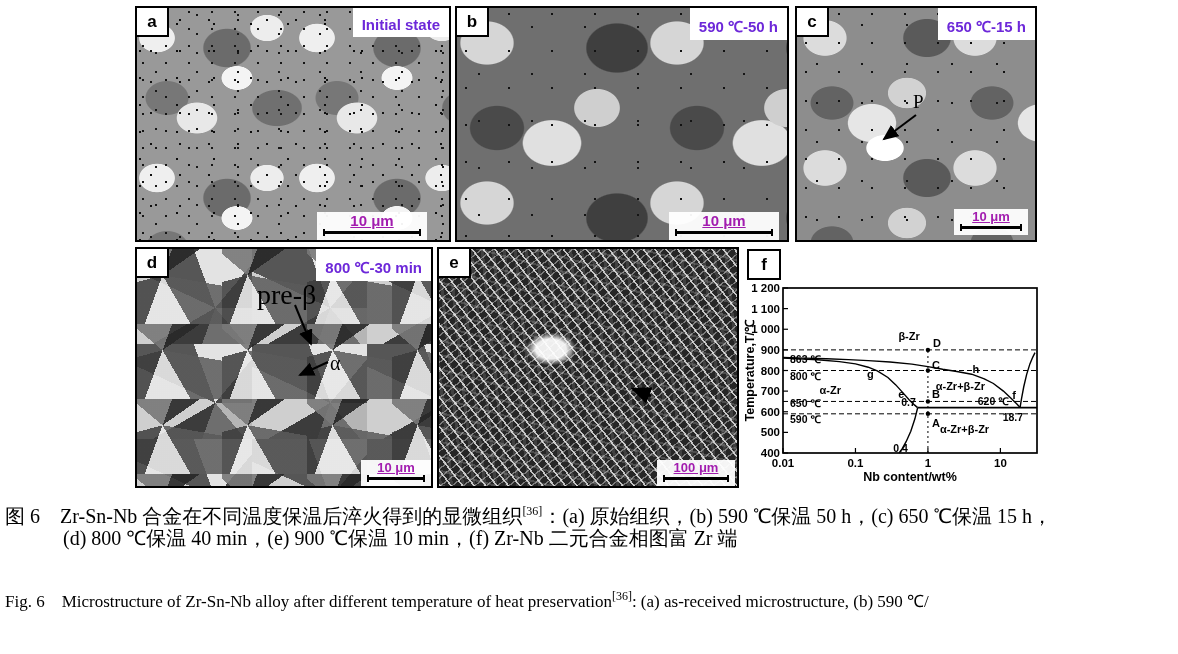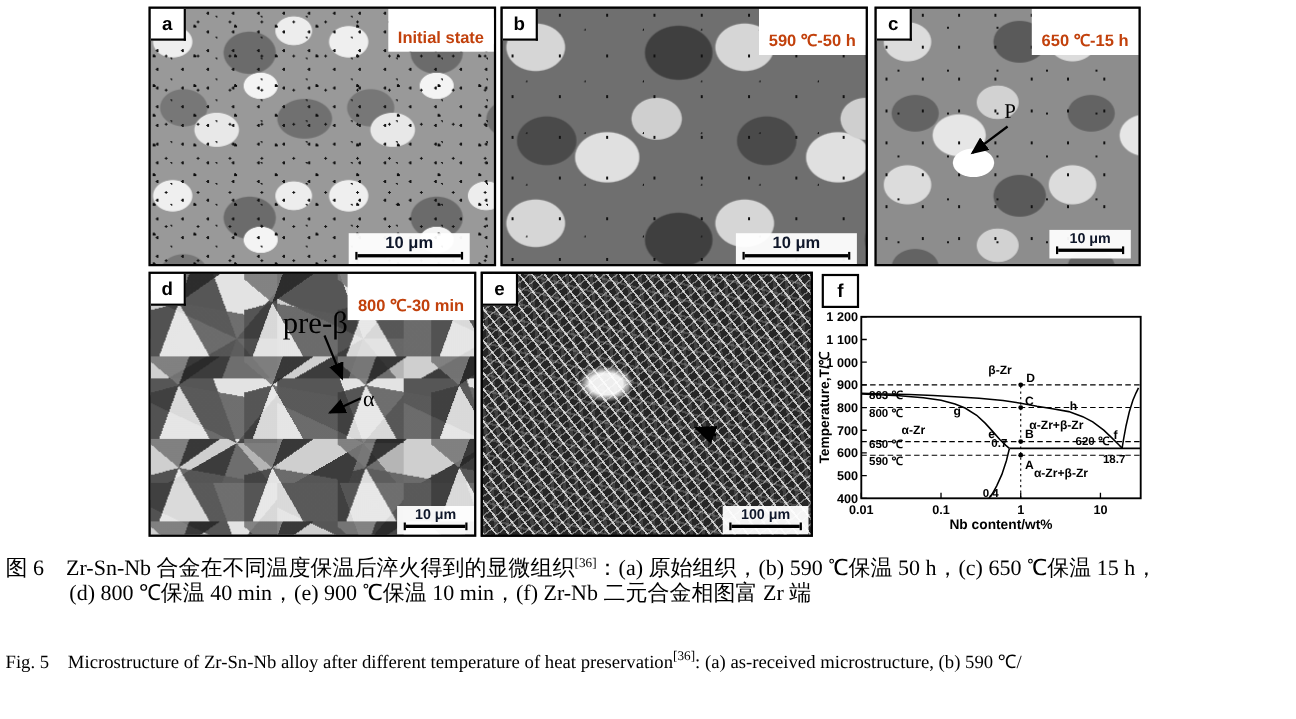--- a/index.html
+++ b/index.html
@@ -3,25 +3,25 @@
 <meta charset="utf-8">
 <style>
   html,body{margin:0;padding:0;background:#fff;}
   #canvas{position:relative;width:1178px;height:654px;background:#fff;overflow:hidden;
           font-family:"Liberation Sans",sans-serif;}
   .panel{position:absolute;border:2px solid #000;box-sizing:border-box;overflow:hidden;}
   .letterbox{position:absolute;left:0;top:0;width:30px;height:27px;background:#fff;
              border-right:2px solid #000;border-bottom:2px solid #000;z-index:5;
              display:flex;align-items:center;justify-content:center;
              font:bold 17px "Liberation Sans",sans-serif;color:#000;}
-  .condbox{position:absolute;top:0;right:0;background:#fff;padding:18px 9px 4px;z-index:5;
-           font:bold 15px "Liberation Sans",sans-serif;color:#c2410c;white-space:pre;}
+  .condbox{position:absolute;top:0;right:0;background:#fff;padding:8px 9px 4px;z-index:5;
+           font:bold 15px "Liberation Sans",sans-serif;color:#6d28d9;white-space:pre;}
   .scalebar{position:absolute;background:rgba(255,255,255,.95);z-index:5;text-align:center;
             padding:1px 6px 4px;}
-  .sbtext{font:bold 15px "Liberation Sans",sans-serif;color:#0f172a;line-height:16px;white-space:pre;}
+  .sbtext{font:bold 15px "Liberation Sans",sans-serif;color:#a21caf;line-height:16px;white-space:pre;text-decoration:underline;}
   .sb-sm .sbtext{font-size:13px;line-height:14px;}
   .sbline{height:7px;border-left:2px solid #000;border-right:2px solid #000;position:relative;margin-top:0px;}
   .sbline::after{content:"";position:absolute;left:0;right:0;top:2px;border-top:3px solid #000;}
   .anno{position:absolute;z-index:6;color:#000;font-family:"Liberation Serif","DejaVu Serif",serif;}
   .arrow-svg{position:absolute;left:0;top:0;z-index:6;pointer-events:none;}
 
   
   .micro-a{background:
     radial-gradient(circle 1.2px at 6px 4px,#151515 97%,transparent) 0 0/23px 17px repeat,
     radial-gradient(circle 1px at 14px 12px,#101010 97%,transparent) 0 0/29px 31px repeat,
@@ -225,15 +225,15 @@
         <text x="188.9296044797191" y="179.8125" font-size="11" font-family="&quot;Liberation Sans&quot;,sans-serif" font-weight="bold" text-anchor="start" fill="#000">A</text>
         <text x="166.11503811983047" y="92.5625" font-size="11" font-family="&quot;Liberation Sans&quot;,sans-serif" font-weight="bold" text-anchor="middle" fill="#000">β-Zr</text>
         <text x="87.33491563133181" y="147.21875" font-size="11" font-family="&quot;Liberation Sans&quot;,sans-serif" font-weight="bold" text-anchor="middle" fill="#000">α-Zr</text>
         <text x="217.33282279089795" y="143.09375" font-size="11" font-family="&quot;Liberation Sans&quot;,sans-serif" font-weight="bold" text-anchor="middle" fill="#000">α-Zr+β-Zr</text>
         <text x="221.53519776014048" y="186.40625" font-size="11" font-family="&quot;Liberation Sans&quot;,sans-serif" font-weight="bold" text-anchor="middle" fill="#000">α-Zr+β-Zr</text>
       </svg>
   </div>
 
   <div class="caption cap-zh" style="left:5px;top:503px"><span>图 6　Zr-Sn-Nb 合金在不同温度保温后淬火得到的显微组织</span><sup>[36]</sup><span>：(a) 原始组织，(b) 590 ℃保温 50 h，(c) 650 ℃保温 15 h，</span></div>
   <div class="caption cap-zh" style="left:63px;top:524px">(d) 800 ℃保温 40 min，(e) 900 ℃保温 10 min，(f) Zr-Nb 二元合金相图富 Zr 端</div>
-  <div class="caption cap-en" style="left:5px;top:589px"><span>Fig. 5　Microstructure of Zr-Sn-Nb alloy after different temperature of heat preservation</span><sup>[36]</sup><span>: (a) as-received microstructure, (b) 590 ℃/</span></div>
+  <div class="caption cap-en" style="left:5px;top:589px"><span>Fig. 6　Microstructure of Zr-Sn-Nb alloy after different temperature of heat preservation</span><sup>[36]</sup><span>: (a) as-received microstructure, (b) 590 ℃/</span></div>
 
 </div>
 
 </body></html>

